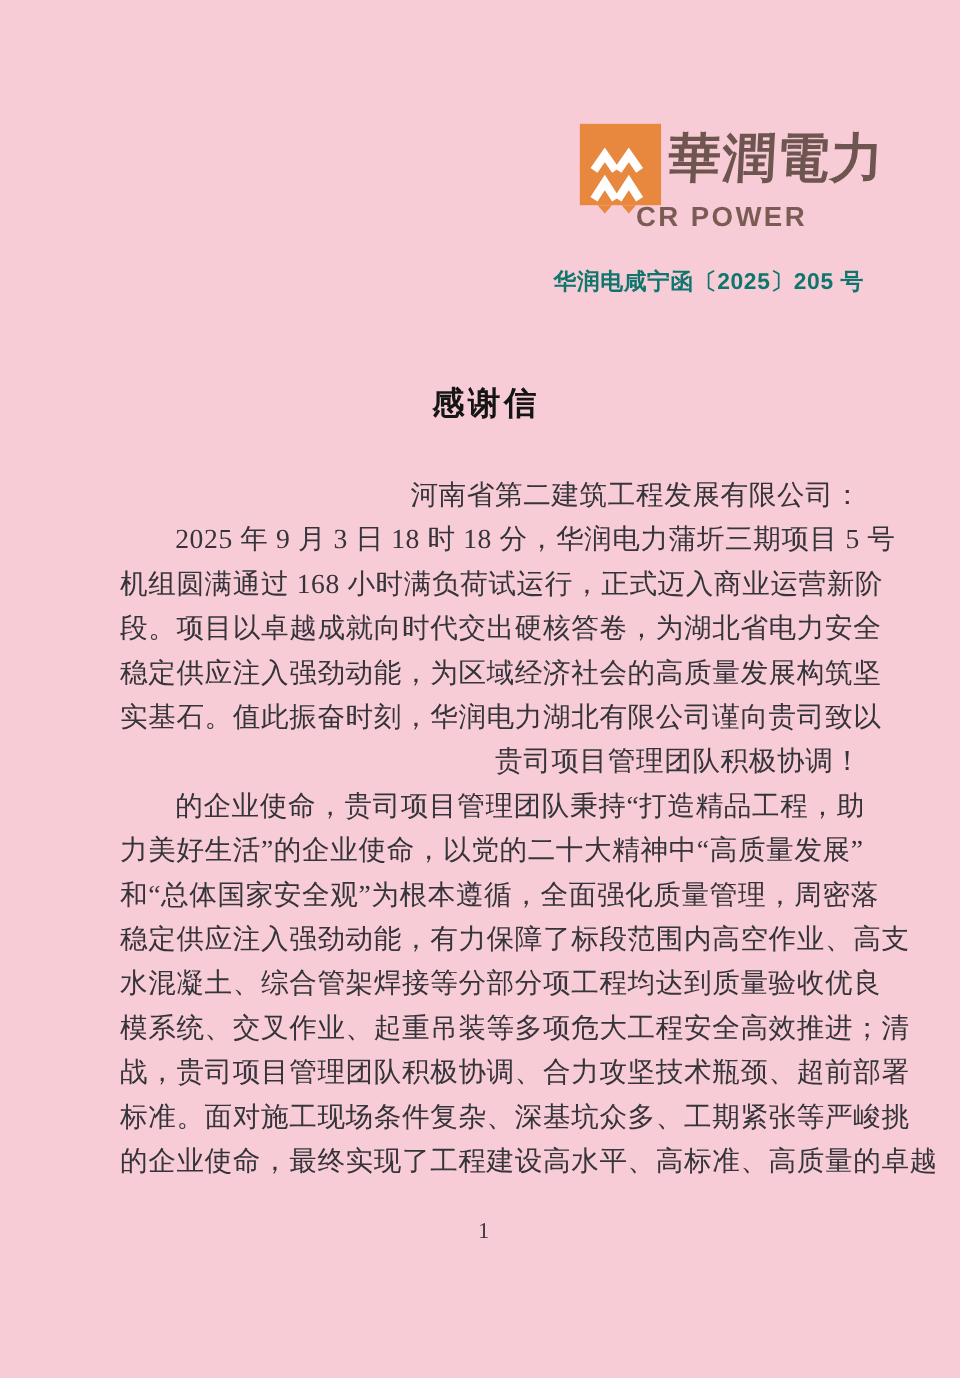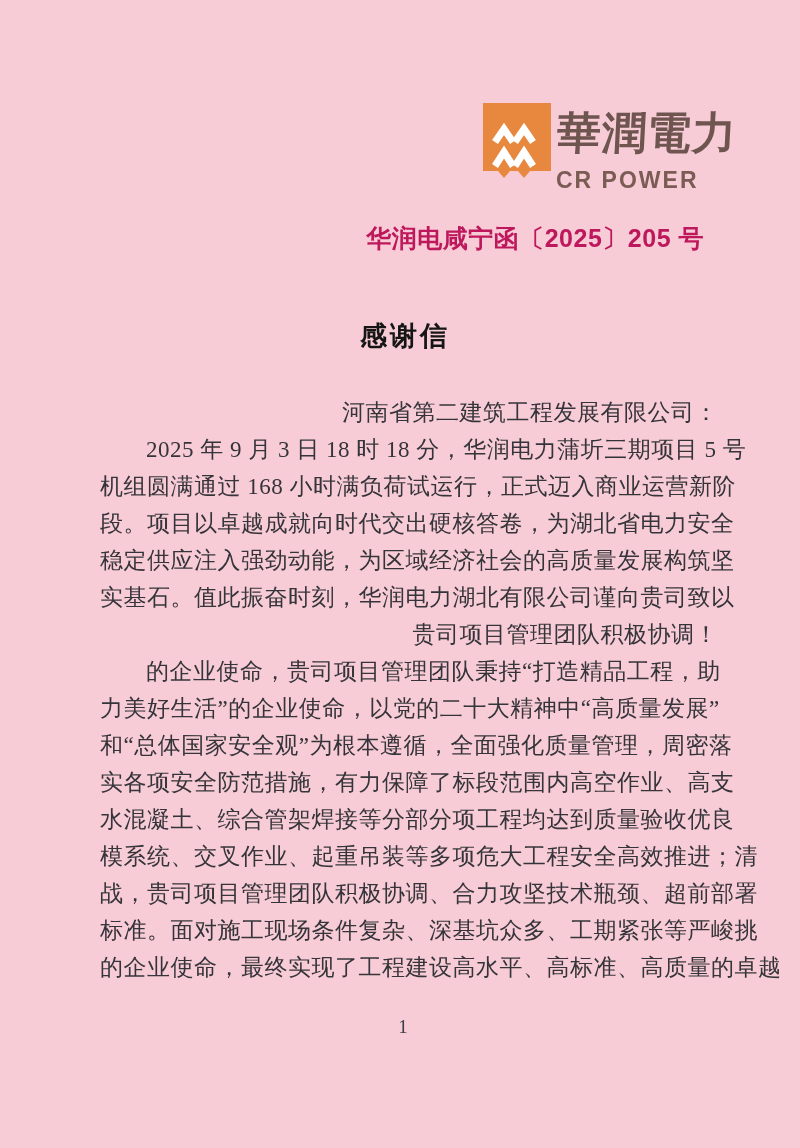--- a/index.html
+++ b/index.html
@@ -38,38 +38,38 @@
     font-weight: bold;
     font-size: 44px;
     line-height: 56px;
     letter-spacing: 1px;
     color: #6e5550;
     white-space: nowrap;
     transform: skewX(-3deg);
   }
   .logo-en {
     margin-top: -14px;
-    margin-left: 73px;
+    margin-left: 47px;
     font-family: "Liberation Sans", sans-serif;
     font-weight: 800;
     font-size: 23px;
     letter-spacing: 2px;
     color: #7b5c55;
     white-space: nowrap;
   }
   
   .ref-number {
     position: absolute;
     top: 222px;
-    right: 96px;
+    right: 80px;
     font-family: "Liberation Sans", sans-serif;
     font-weight: bold;
-    font-size: 25px;
+    font-size: 19px;
     letter-spacing: 0.5px;
-    color: #be185d;
+    color: #0f766e;
     white-space: nowrap;
   }
   
   .title {
     position: absolute;
     top: 318px;
     left: 0;
     width: 810px;
     margin: 0;
     text-align: center;
@@ -143,21 +143,21 @@
           <div class="line">机组圆满通过 168 小时满负荷试运行，正式迈入商业运营新阶</div>
           <div class="line">段。项目以卓越成就向时代交出硬核答卷，为湖北省电力安全</div>
           <div class="line">稳定供应注入强劲动能，为区域经济社会的高质量发展构筑坚</div>
           <div class="line">实基石。值此振奋时刻，华润电力湖北有限公司谨向贵司致以</div>
           <div class="line">贵司项目管理团队积极协调！</div>
         </div>
         <div>
           <div class="line indent">的企业使命，贵司项目管理团队秉持“打造精品工程，助</div>
           <div class="line">力美好生活”的企业使命，以党的二十大精神中“高质量发展”</div>
           <div class="line">和“总体国家安全观”为根本遵循，全面强化质量管理，周密落</div>
-          <div class="line">实各项安全防范措施，有力保障了标段范围内高空作业、高支</div>
+          <div class="line">稳定供应注入强劲动能，有力保障了标段范围内高空作业、高支</div>
           <div class="line">水混凝土、综合管架焊接等分部分项工程均达到质量验收优良</div>
           <div class="line">模系统、交叉作业、起重吊装等多项危大工程安全高效推进；清</div>
           <div class="line">战，贵司项目管理团队积极协调、合力攻坚技术瓶颈、超前部署</div>
           <div class="line">标准。面对施工现场条件复杂、深基坑众多、工期紧张等严峻挑</div>
           <div class="line">的企业使命，最终实现了工程建设高水平、高标准、高质量的卓越</div>
         </div>
       </div>
   </div>
 
   <div class="page-number">1</div>

